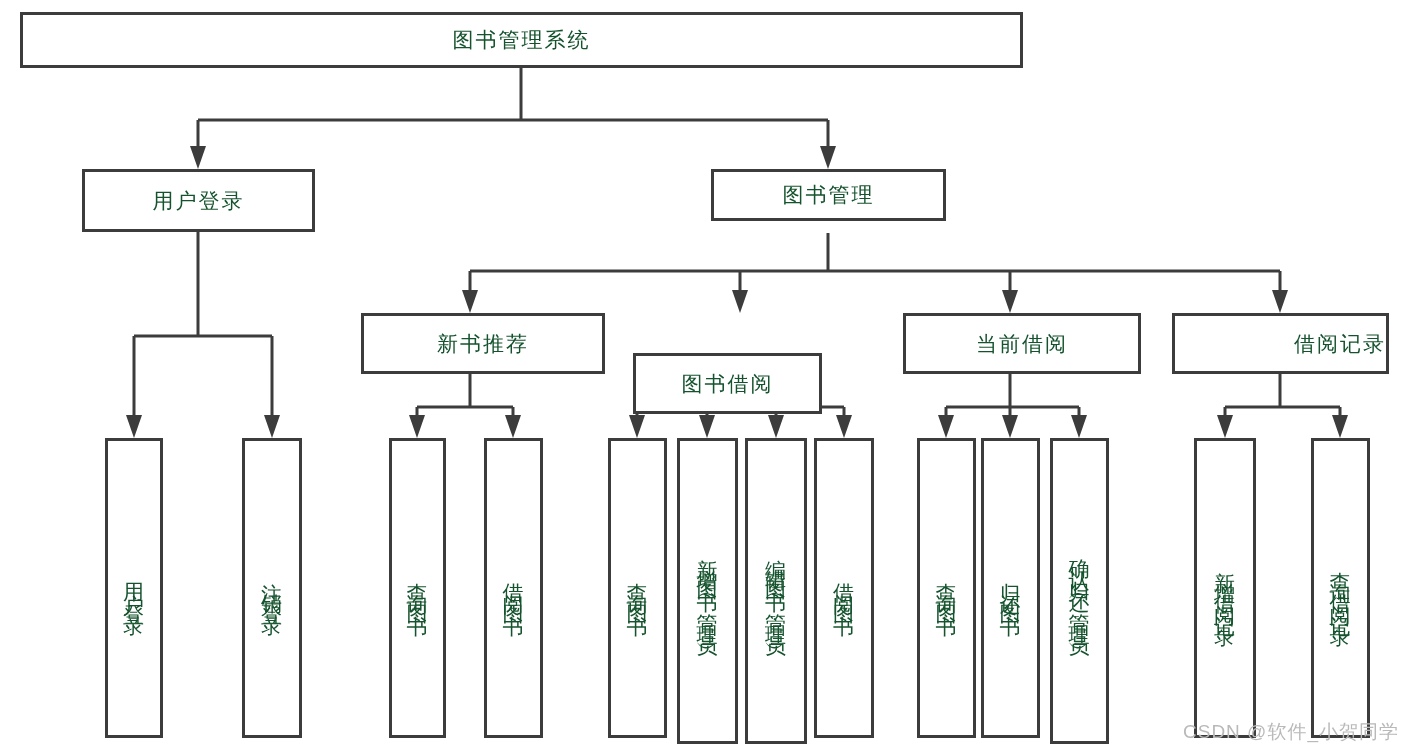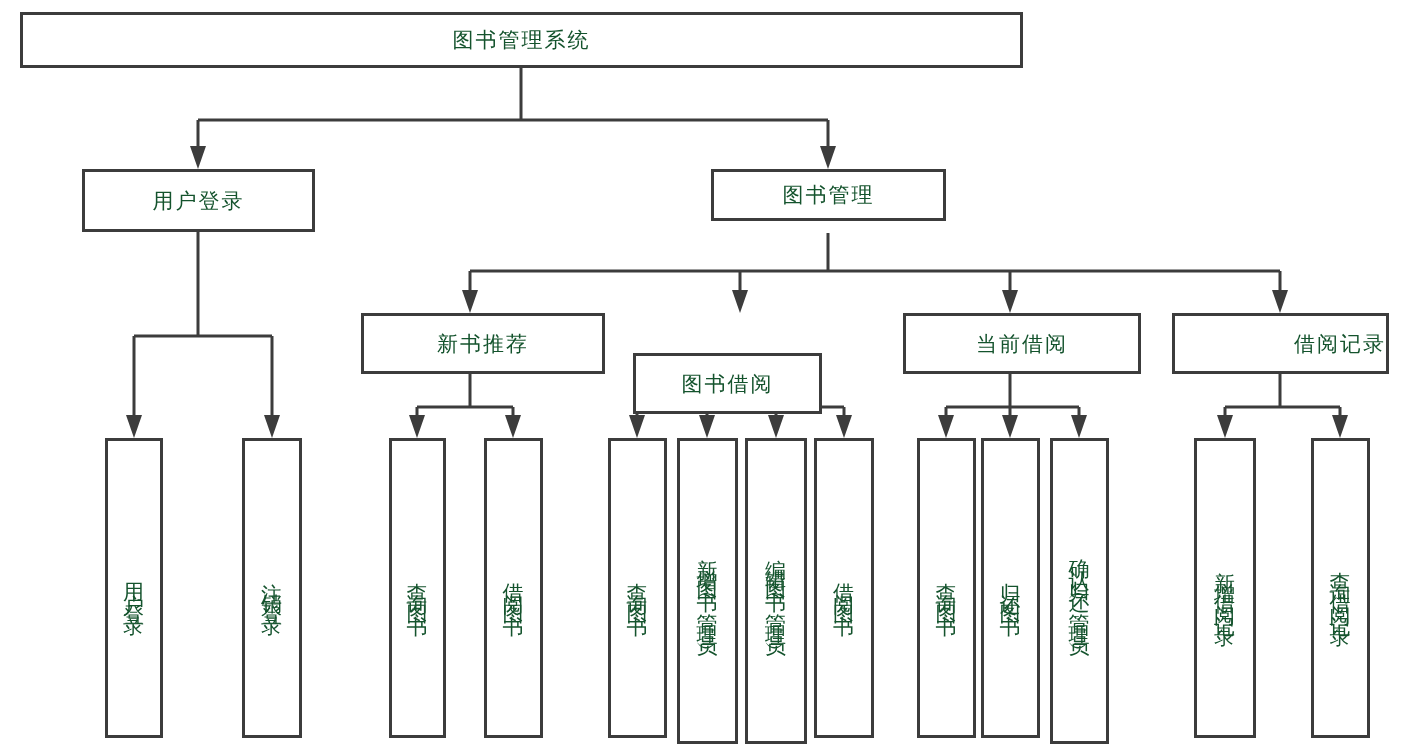--- a/index.html
+++ b/index.html
@@ -157,14 +157,15 @@
     <span class="vtext">确认归还（管理员）</span>
   </div>
 
   <div class="node" style="left:1194px; top:438px; width:62px; height:300px;">
     <span class="vtext">新增借阅记录</span>
   </div>
   <div class="node" style="left:1311px; top:438px; width:59px; height:300px;">
     <span class="vtext">查询借阅记录</span>
   </div>
 
+  <div class="watermark">CSDN @软件_小贺同学</div>
 
 </div>
 
 </body></html>

